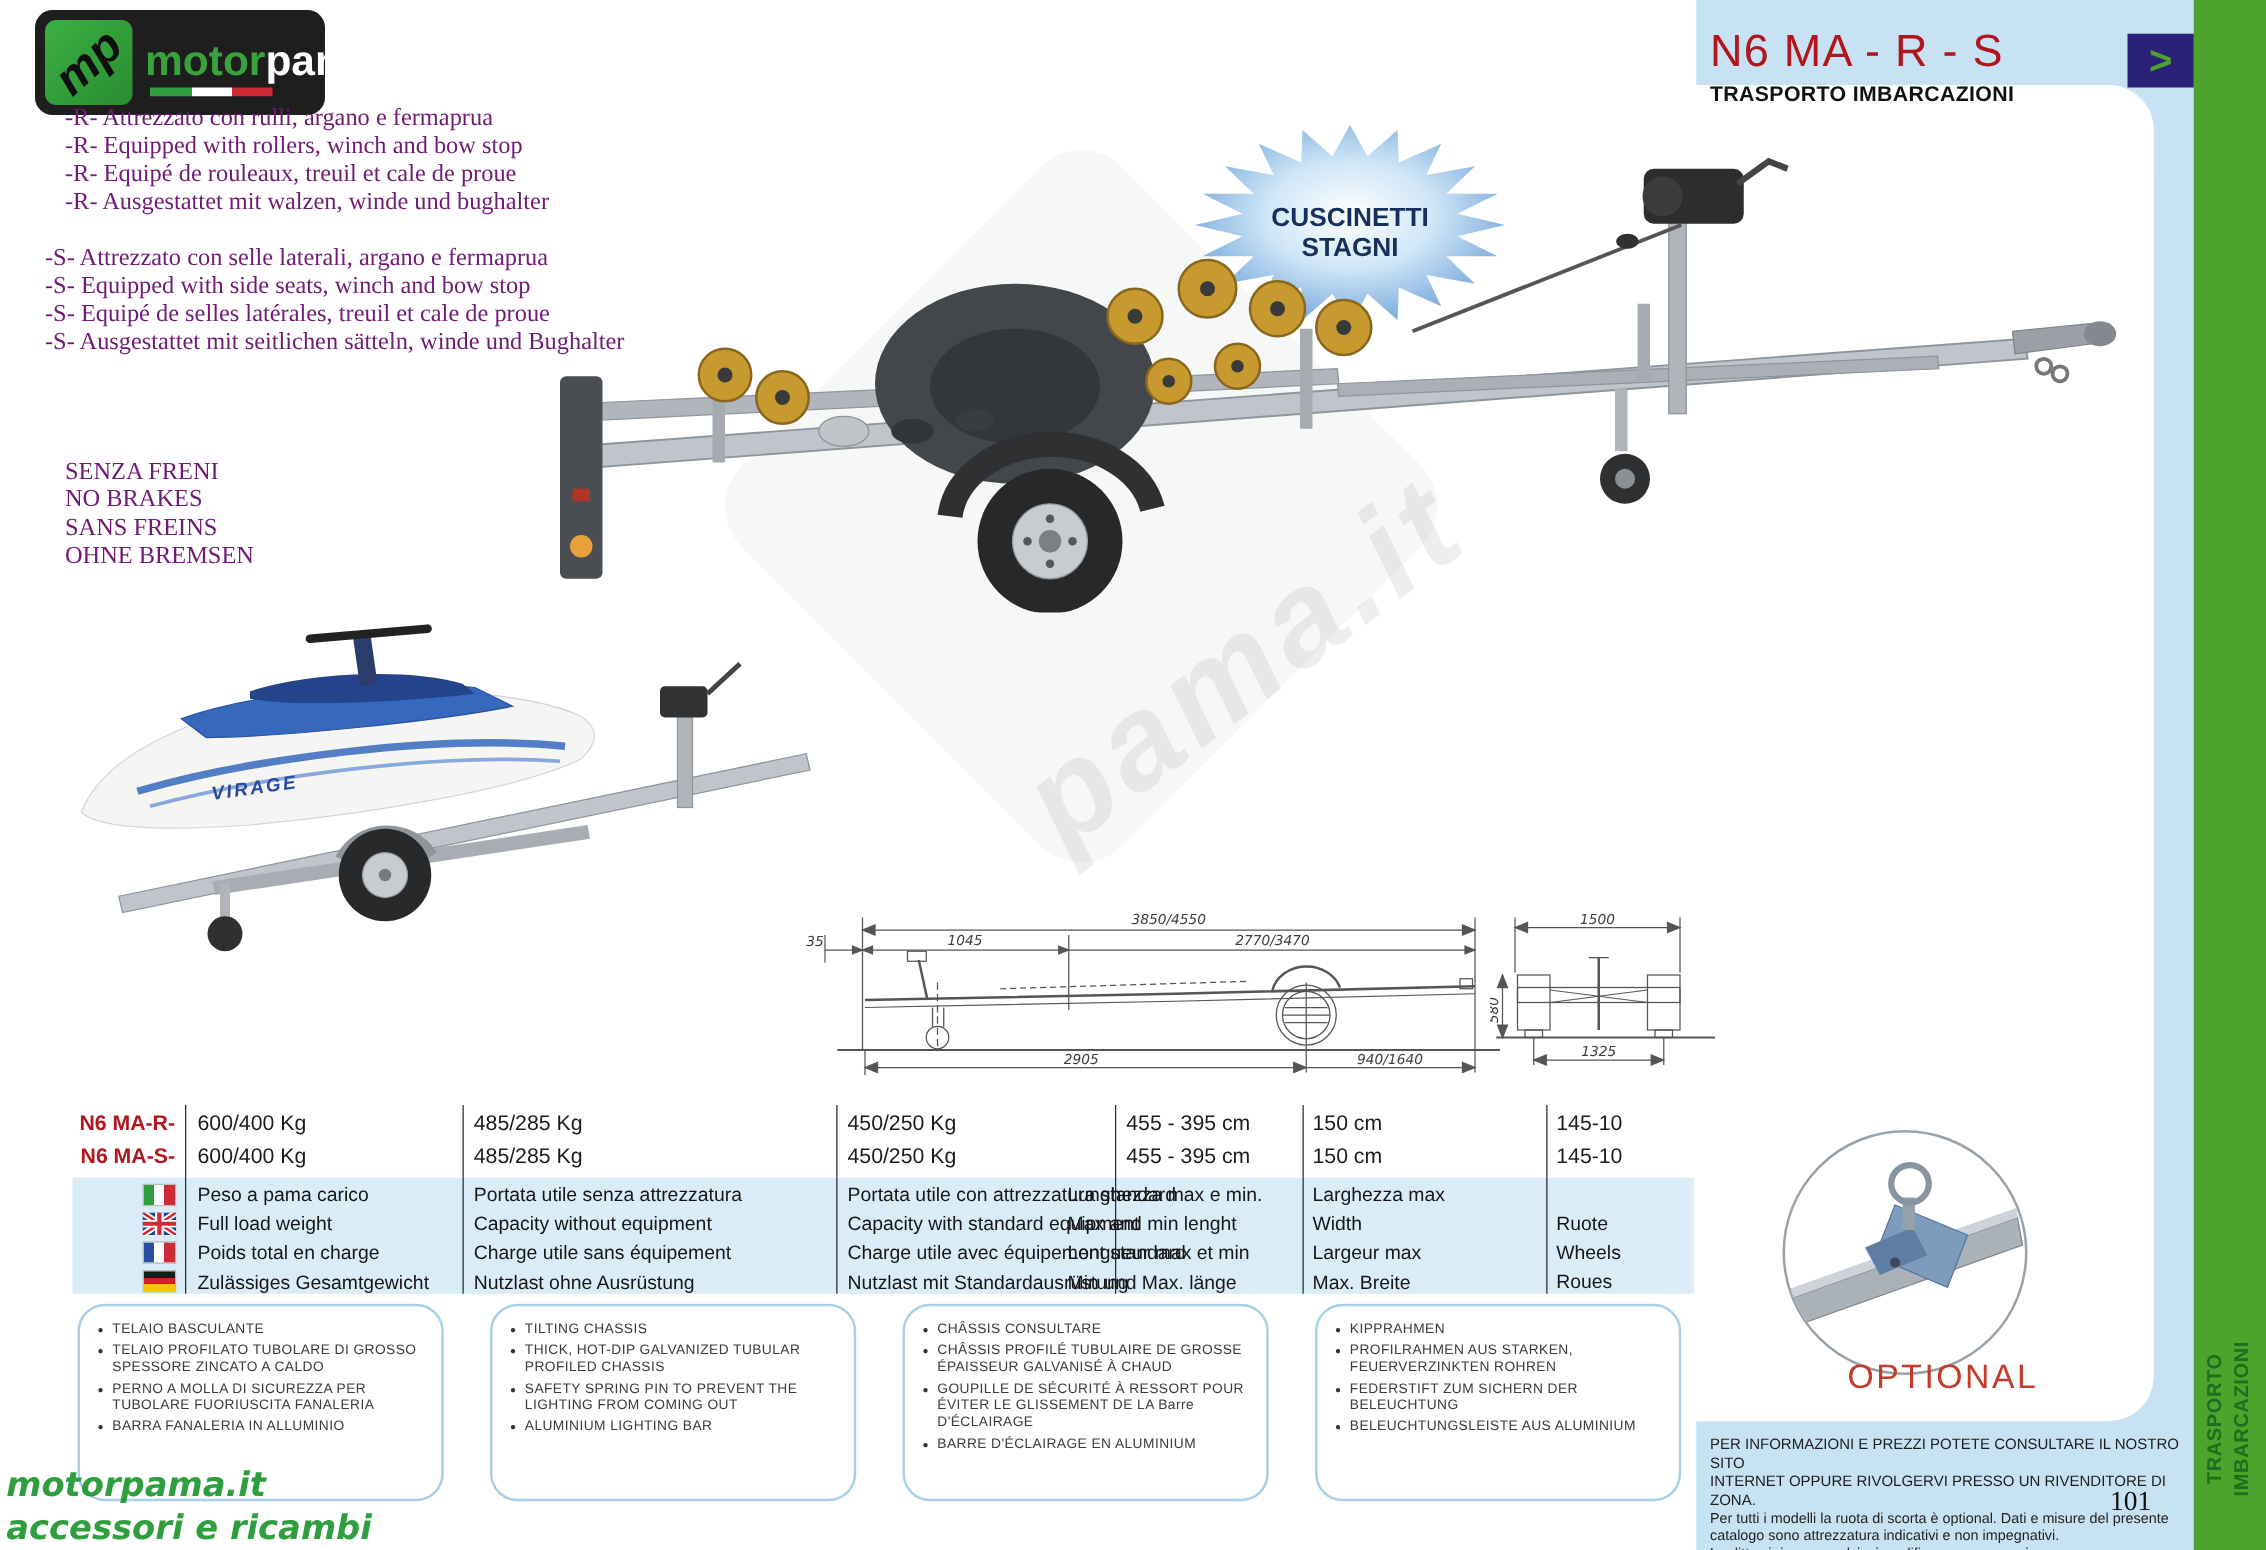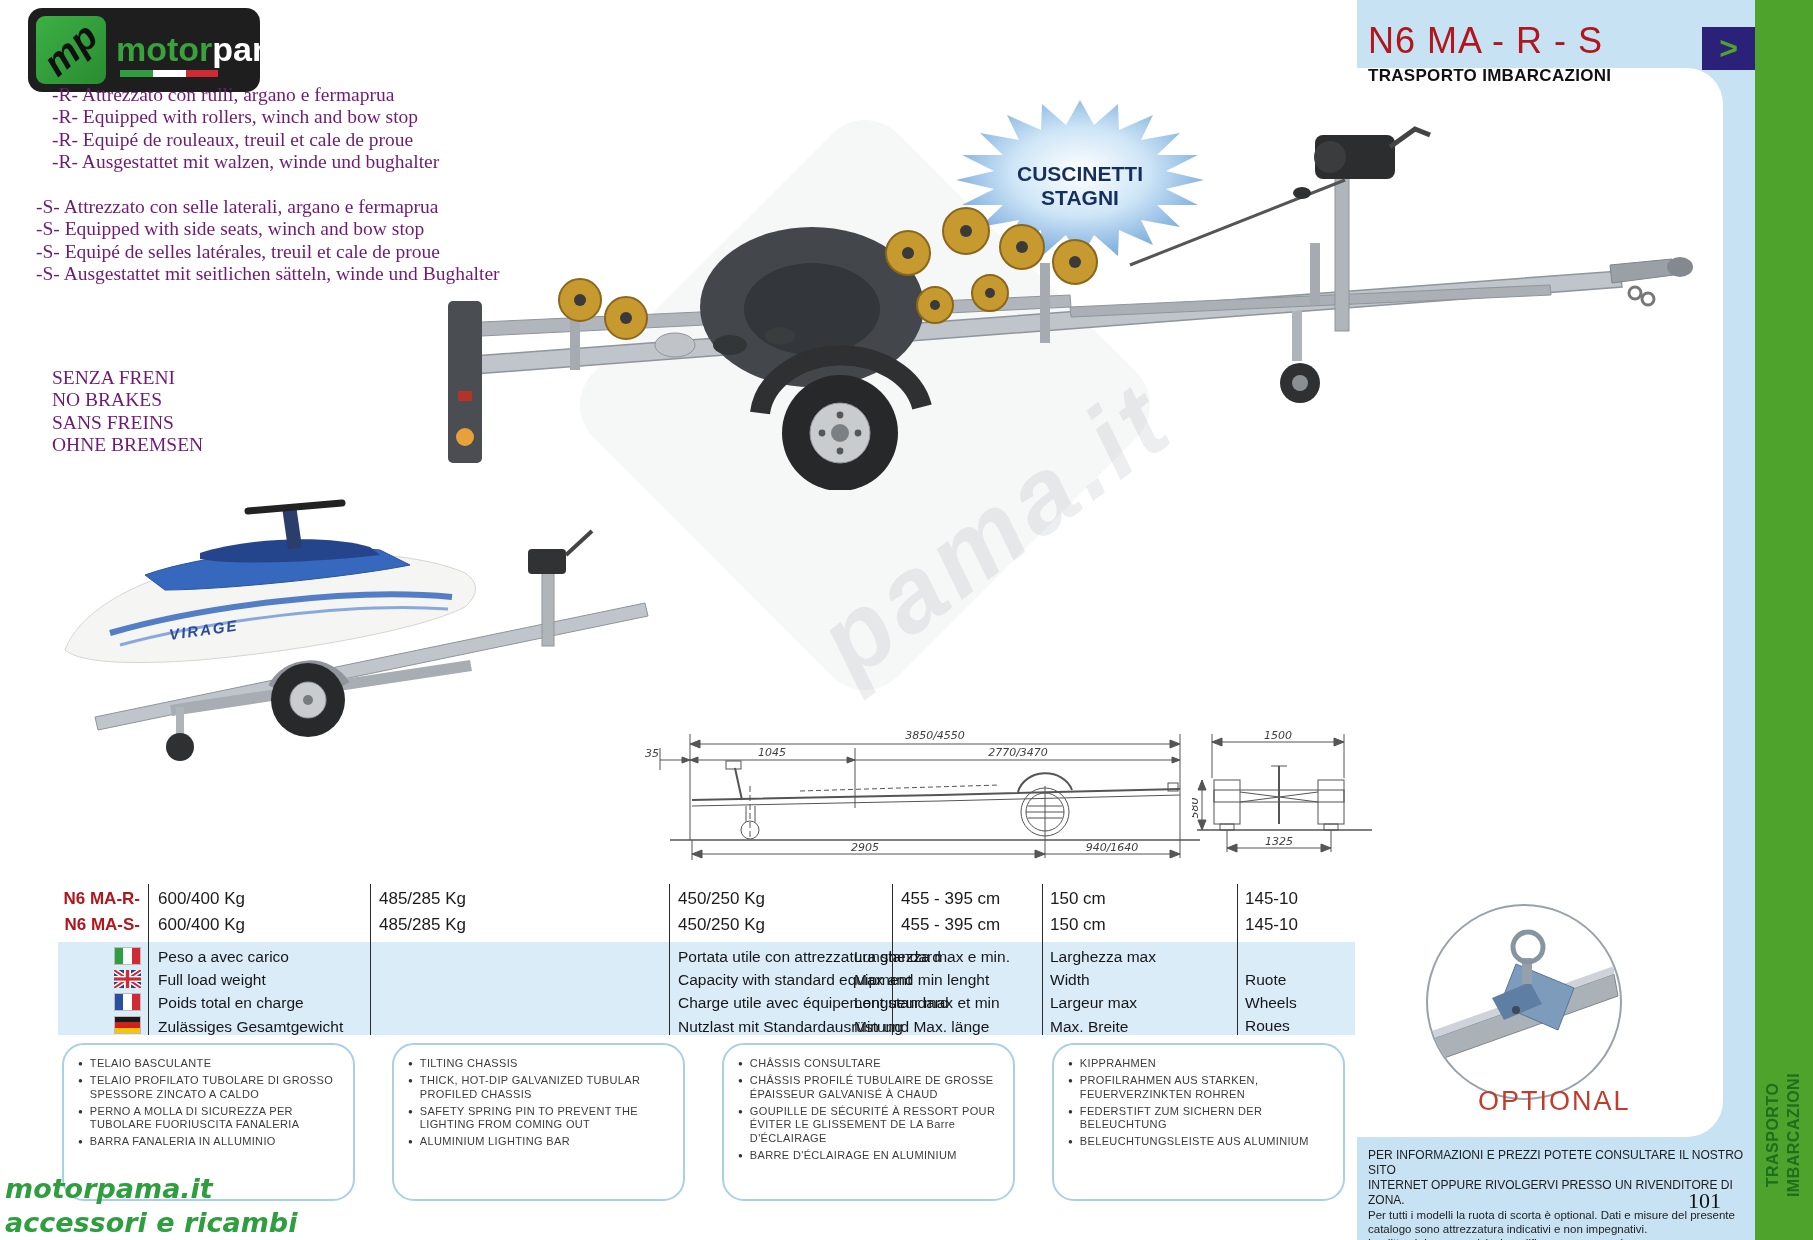--- a/index.html
+++ b/index.html
@@ -327,24 +327,30 @@
     <path d="M0,0 L27,18 M27,0 L0,18" stroke="#cf2b36" stroke-width="2"></path>
     <rect x="10" width="7" height="18" fill="#fff"></rect>
       <rect y="6" width="27" height="6" fill="#fff"></rect>
     <rect x="11.8" width="3.4" height="18" fill="#cf2b36"></rect>
       <rect y="7.4" width="27" height="3.2" fill="#cf2b36"></rect>
   </svg>
   <div class="abs flag flag-fr" style="left:114px;top:993px;"></div>
   <div class="abs flag flag-de" style="left:114px;top:1016px;"></div>
 
   <div class="abs hcol" style="left:158px;top:945px;">
-    <div>Peso a avec carico</div>
+    <div>Peso a pama carico</div>
     <div>Full load weight</div>
     <div>Poids total en charge</div>
     <div>Zulässiges Gesamtgewicht</div>
+  </div>
+  <div class="abs hcol" style="left:379px;top:945px;">
+    <div>Portata utile senza attrezzatura</div>
+    <div>Capacity without equipment</div>
+    <div>Charge utile sans équipement</div>
+    <div>Nutzlast ohne Ausrüstung</div>
   </div>
   <div class="abs hcol" style="left:678px;top:945px;">
     <div>Portata utile con attrezzatura standard</div>
     <div>Capacity with standard equipment</div>
     <div>Charge utile avec équipement standard</div>
     <div>Nutzlast mit Standardausrüstung</div>
   </div>
   <div class="abs hcol" style="left:854px;top:945px;">
     <div>Lunghezza max e min.</div>
     <div>Max and min lenght</div>

